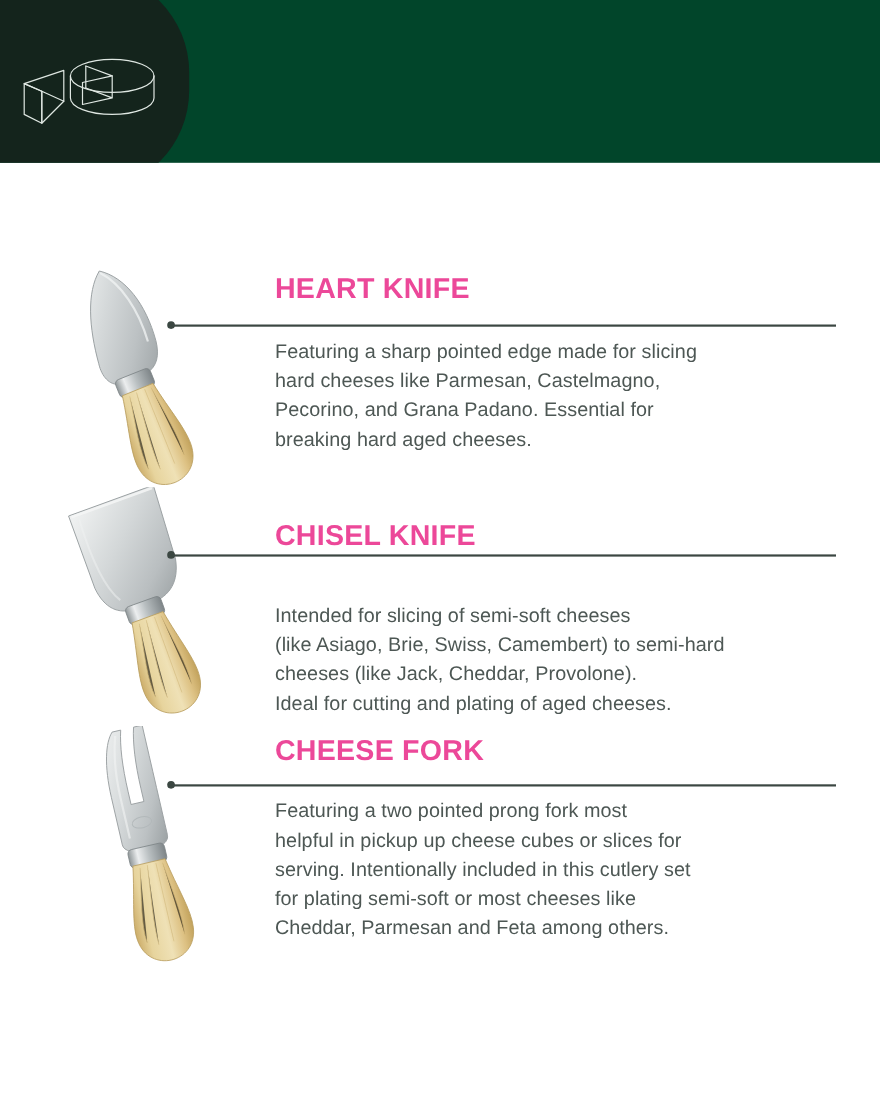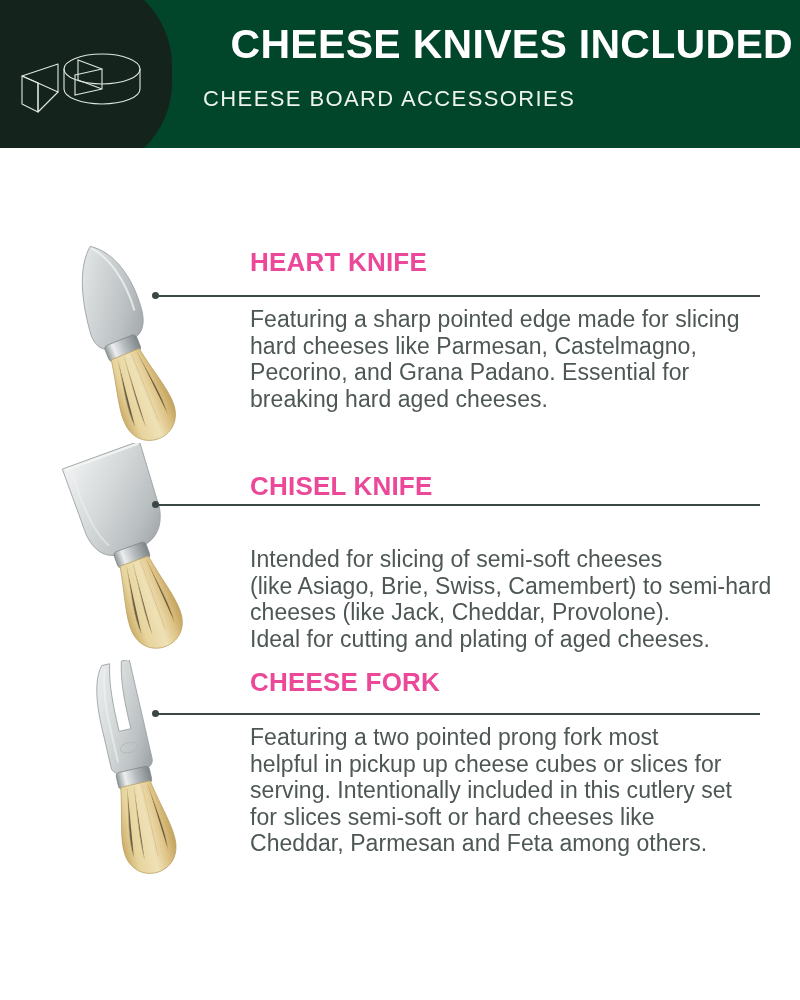--- a/index.html
+++ b/index.html
@@ -55,21 +55,21 @@
   }
   .connector{
     position:absolute;height:2px;background:#3b4742;
   }
   .connector-dot{
     position:absolute;width:7px;height:7px;border-radius:50%;
     background:#3b4742;
   }
   .sec-body{
     position:absolute;
-    font-size:23px;color:#4d5754;line-height:26.5px;
+    font-size:18px;color:#4d5754;line-height:26.5px;
     letter-spacing:0.05px;
     white-space:pre-line;
   }
 
   
   .knife{position:absolute;}
 </style>
 </head>
 <body>
 
@@ -88,24 +88,20 @@
 
         <path d="M46 27 L46 47 A38 15 0 0 0 122 47 L122 27"></path>
 
         <path d="M84 27 L60 18 M84 27 L57 33"></path>
         <path d="M60 18 L60 38 M57 33 L57 53"></path>
         <path d="M84 27 L84 47 M60 38 L84 47 M57 53 L84 47"></path>
       </g>
     </svg>
   </div>
 
-  <div class="header-text">
-    <div class="header-title">CHEESE KNIVES INCLUDED</div>
-    <div class="header-sub">CHEESE BOARD ACCESSORIES</div>
-  </div>
 </div>
 
 <div class="section" style="top:0;">
 
   <div class="knife" style="left:45px;top:232px;width:175px;height:210px;">
     <svg viewBox="0 0 175 210" width="175" height="210">
       <defs>
         <linearGradient id="woodA" x1="0" y1="0" x2="1" y2="0">
           <stop offset="0%" stop-color="#cdae6b"></stop>
           <stop offset="22%" stop-color="#e7d49d"></stop>
@@ -266,15 +262,15 @@
       </g>
     </svg>
   </div>
 
   <div class="sec-heading" style="left:250px;top:669px;text-align:right;">CHEESE FORK</div>
   <div class="connector-dot" style="left:152px;top:710px;"></div>
   <div class="connector" style="left:156px;top:713px;width:604px;"></div>
   <div class="sec-body" style="left:250px;top:724px;width:530px;">Featuring a two pointed prong fork most
 helpful in pickup up cheese cubes or slices for
 serving. Intentionally included in this cutlery set
-for slices semi-soft or hard cheeses like
+for plating semi-soft or most cheeses like
 Cheddar, Parmesan and Feta among others.</div>
 </div>
 
 </body></html>

